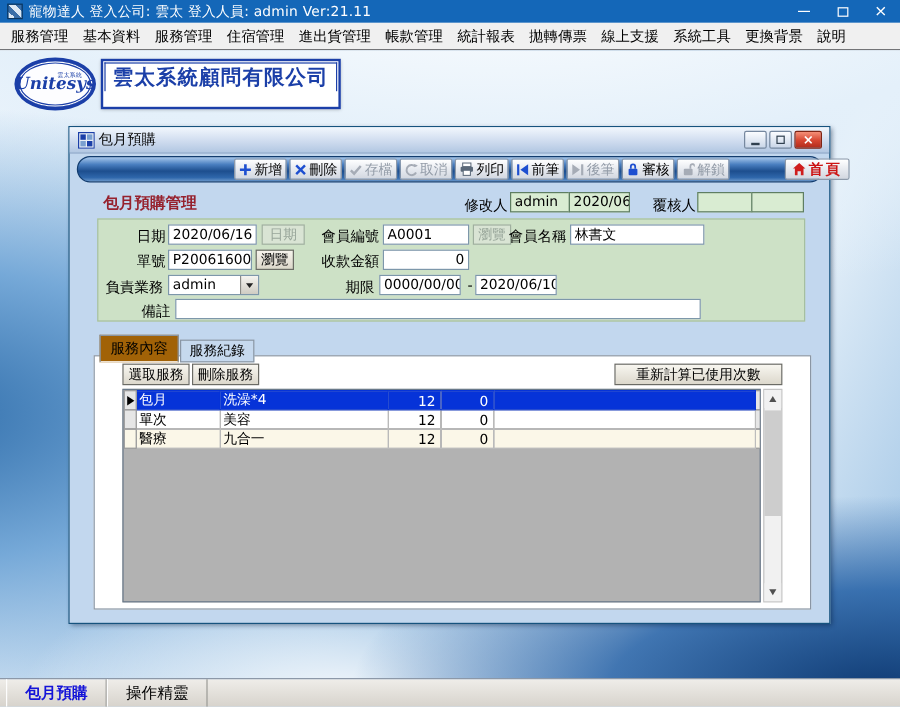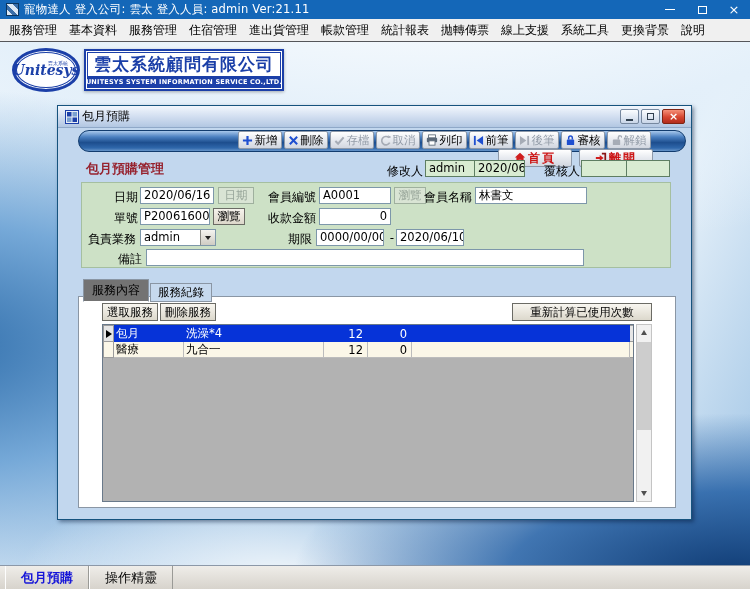--- a/index.html
+++ b/index.html
@@ -43,31 +43,31 @@
   .iw-titlebar { height:22px; background:linear-gradient(180deg,#f2f7fd,#cfdcef 55%,#b2c7e2); display:flex; align-items:center; padding:0 4px; border-bottom:1px solid #8fa8c8; }
   .iw-icon { width:14px; height:14px; margin:0 3px; }
   .iw-title { font-size:12px; }
   .iw-controls { margin-left:auto; display:flex; gap:2px; padding-right:2px; }
   .iw-btn { width:19px; height:15px; border:1px solid #76889f; border-radius:2px; background:linear-gradient(180deg,#fbfdff,#c9d6e8); display:flex; align-items:center; justify-content:center; }
   .iw-btn .glyph-min2 { width:7px; border-bottom:2px solid #30404f; margin-top:6px; }
   .iw-btn .glyph-max2 { width:7px; height:7px; border:1.5px solid #30404f; }
   .iw-btn.close { width:23px; background:linear-gradient(180deg,#f59078,#d64530 55%,#b22c1c); border-color:#7e2414; color:#fff; font-weight:bold; font-size:11px; }
 
   
-  .iw-toolbar { position:absolute; left:20px; right:5px; top:24px; height:22px; border-radius:11px;
+  .iw-toolbar { position:absolute; left:6px; right:5px; top:24px; height:22px; border-radius:11px;
     background:linear-gradient(180deg,#a8c8ec 0%,#4a7fc0 30%,#1d4e8e 58%,#2f67ab 85%,#6795c9 100%);
-    border:1px solid #123c6e; display:flex; align-items:center; padding:0 6px;flex-direction:column; }
+    border:1px solid #123c6e; display:flex; align-items:center; padding:0 6px; }
   .tb-group { display:flex; gap:2px; margin-left:124px; }
   .tbtn { height:18px; display:flex; align-items:center; gap:2px; padding:0 3px; font-size:11.5px; color:#000; white-space:nowrap;
     background:linear-gradient(180deg,#ffffff,#e9ecf1 45%,#d2d7e0); border:1px solid #8d99a9; border-radius:2px; }
   .tbtn.disabled { color:#939ca8; }
   .tbtn svg { display:block; }
   .ic-blue { color:#1e4fd0; } .ic-gray { color:#a6acb6; } .ic-red { color:#cf1d1d; }
   .tb-right { margin-left:auto; display:flex; gap:7px; margin-right:26px; }
-  .tbtn.red { color:#cc1414; font-weight:bold; font-size:12px; letter-spacing:2px; padding:0 15px; }
+  .tbtn.red { color:#cc1414; font-weight:bold; font-size:12px; letter-spacing:2px; padding:0 5px;margin-left:46px; }
 
   
   .iw-header { position:absolute; left:0; top:48px; right:0; height:28px; }
   .section-title { position:absolute; left:28px; top:6px; color:#96222e; font-weight:bold; font-size:13px; }
   .hlabel { position:absolute; top:9px; font-size:12px; }
   .gfield { position:absolute; top:6px; height:17px; background:#d9ecd2; border:1px solid #5e7e62; font-size:11.5px; line-height:15px; padding:0 3px; overflow:hidden; white-space:nowrap; }
 
   
   .form-panel { position:absolute; left:23px; top:76px; width:590px; height:86px; background:#cde1c6; border:1px solid #a5bfa0; }
   .flabel { position:absolute; font-size:12px; text-align:right; white-space:nowrap; }
@@ -77,21 +77,21 @@
     background:linear-gradient(180deg,#f6f3ec,#dcd7ca); border:1px solid #6b6b65; color:#000; }
   .gbtn.disabled { background:#d9e4d4; border-color:#9fb09e; color:#98a69a; }
   .combo { position:absolute; height:17px; background:#fff; border:1px solid #7d97aa; display:flex; }
   .combo-val { flex:1; font-size:11.5px; line-height:15px; padding:0 3px; }
   .combo-arrow { width:15px; background:linear-gradient(180deg,#f5f4f0,#cfccc3); border-left:1px solid #8a8a85; display:flex; align-items:center; justify-content:center; }
   .tri-down { width:0; height:0; border-left:3.5px solid transparent; border-right:3.5px solid transparent; border-top:4px solid #222; }
 
   
   .tabs { position:absolute; left:25px; top:173px; display:flex; align-items:flex-end; z-index:3; }
   .tab { font-size:12px; padding:2px 8px 2px; border:1px solid #8a96a4; margin-right:1px; }
-  .tab.active { background:#737373; border-bottom:1px solid #fff; }
+  .tab.active { background:#a16207; border-bottom:1px solid #fff; }
   .tab.inactive { background:#c6d9ee; padding:1px 7px 1px; font-size:11.5px; }
   .tab-page { position:absolute; left:20px; top:190px; width:598px; height:212px; background:#fff; border:1px solid #8a96a4; }
   .pbtn { position:absolute; top:6px; height:18px; text-align:center; font-size:11.5px; line-height:16px;
     background:linear-gradient(180deg,#f8f6f0,#dcd8cc); border:1px solid #6b6b65; }
 
   
   .grid-wrap { position:absolute; left:23px; top:27px; width:532px; height:178px; background:#b2b2b2; border:1px solid #69798a; overflow:hidden; }
   table.grid { border-collapse:collapse; table-layout:fixed; width:532px; }
   .grid th { height:17px; background:#d3e5cf; border:1px solid #7e8e7e; font-weight:normal; font-size:11.5px; text-align:left; padding:0 2px; overflow:hidden; white-space:nowrap; }
   .grid td { height:16px; border:1px solid #bcbcbc; font-size:11.5px; padding:0 2px; background:#fff; overflow:hidden; white-space:nowrap;margin-left:27px; }
@@ -148,21 +148,20 @@
 </div>
 
 <div class="desktop"></div>
 
 <div class="logo-oval">
   <span class="logo-script">Unitesys</span>
   <span class="logo-tag">雲太系統</span>
 </div>
 <div class="company-box">
   <div class="company-zh">雲太系統顧問有限公司</div>
-  <div class="company-en">UNITESYS SYSTEM INFORMATION SERVICE CO.,LTD.</div>
 </div>
 
 <div class="inner-window">
 
   <div class="iw-titlebar">
     <svg class="iw-icon" viewBox="0 0 14 14">
       <rect x="0.5" y="0.5" width="13" height="13" fill="#e8eef6" stroke="#1b3fa8"></rect>
       <rect x="2" y="2" width="4.5" height="4.5" fill="#1b3fa8"></rect>
       <rect x="7.5" y="7.5" width="4.5" height="4.5" fill="#1b3fa8"></rect>
       <rect x="7.5" y="2" width="4.5" height="4.5" fill="#7aa0d0"></rect>
@@ -350,20 +349,29 @@
         <tbody>
         <tr class="sel">
           <td class="ind"><span class="tri-right"></span></td>
           <td>包月</td>
           <td>洗澡*4</td>
           <td class="num">12</td>
           <td class="num">0</td>
           <td></td>
           <td class="ind"></td>
         </tr>
+        <tr>
+          <td class="ind"></td>
+          <td>單次</td>
+          <td>美容</td>
+          <td class="num">12</td>
+          <td class="num">0</td>
+          <td></td>
+          <td class="ind"></td>
+        </tr>
         <tr class="cream">
           <td class="ind"></td>
           <td>醫療</td>
           <td>九合一</td>
           <td class="num">12</td>
           <td class="num">0</td>
           <td></td>
           <td class="ind"></td>
         </tr>
       </tbody>

